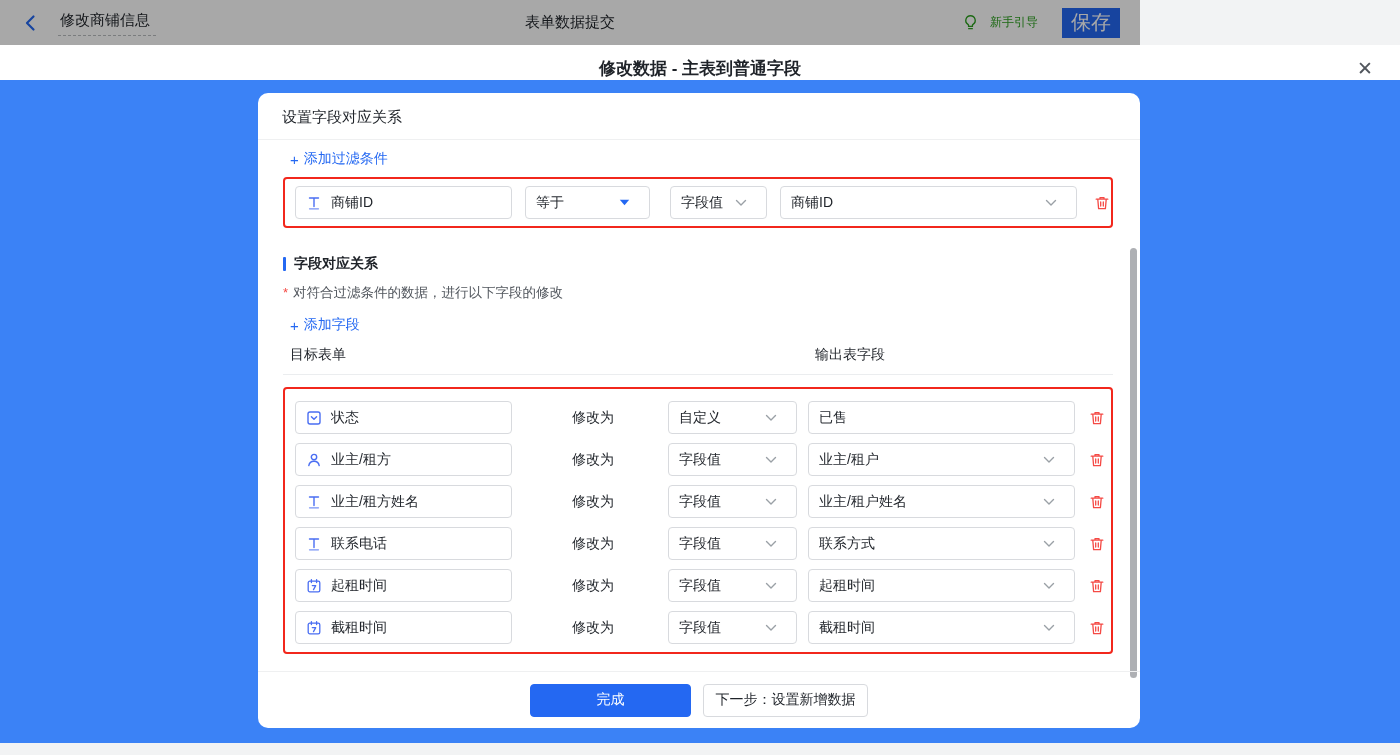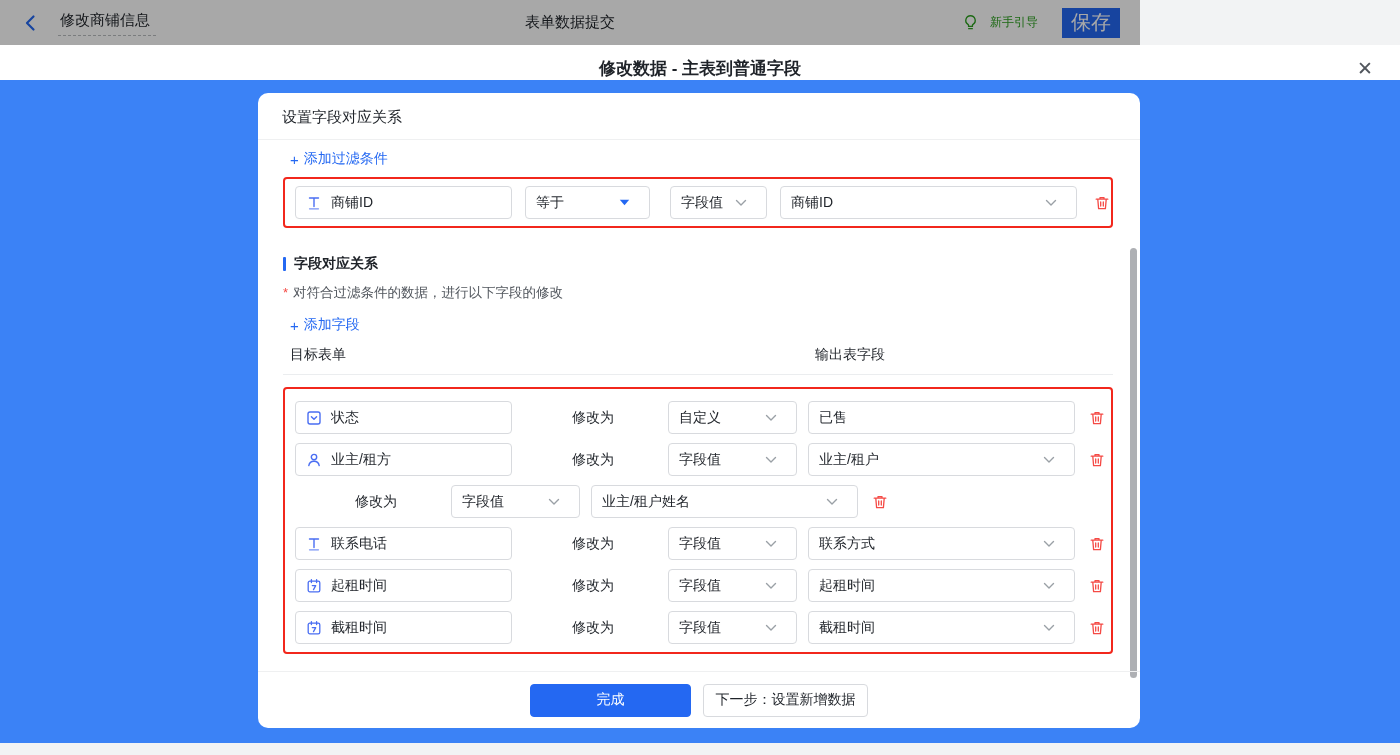--- a/index.html
+++ b/index.html
@@ -248,20 +248,29 @@
           </div>
           <span class="trash m-trash">
             <span class="icon">
               <svg width="16" height="16" viewBox="0 0 16 16" fill="none">
                 <path d="M2.2 4.2h11.6M6 4V2.6h4V4M3.8 4.4l.8 9.2h6.8l.8-9.2M6.7 7v4M9.3 7v4" stroke="#f54a45" stroke-width="1.3" stroke-linecap="round" stroke-linejoin="round"></path>
               </svg>
             </span>
           </span>
         </div>
         <div class="map-row">
+          <div class="fbox m-field">
+            <span class="icon">
+              <svg width="16" height="16" viewBox="0 0 16 16" fill="none">
+                <path d="M3.5 3h9M8 3v8.5" stroke="#4a6ef2" stroke-width="1.4" stroke-linecap="round"></path>
+                <path d="M3.5 13.8h9" stroke="#4a6ef2" stroke-width="1.2" stroke-linecap="round" opacity="0.75"></path>
+              </svg>
+            </span>
+            <span class="ftext">业主/租方姓名</span>
+          </div>
           <div class="m-modify">修改为</div>
           <div class="fbox m-type">
             <span class="ftext">字段值</span>
             <span class="icon chev">
               <svg width="12" height="8" viewBox="0 0 12 8" fill="none">
                 <path d="M1.5 1.5L6 6l4.5-4.5" stroke="#9aa0a6" stroke-width="1.4" stroke-linecap="round" stroke-linejoin="round"></path>
               </svg>
             </span>
           </div>
           <div class="fbox m-out">

